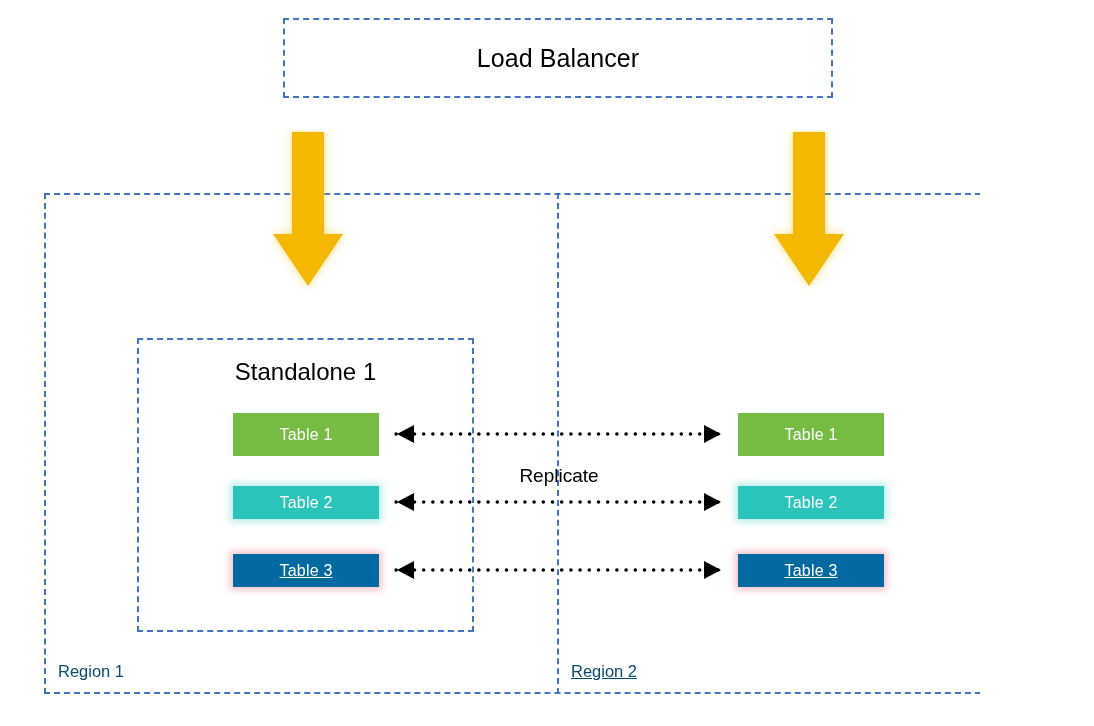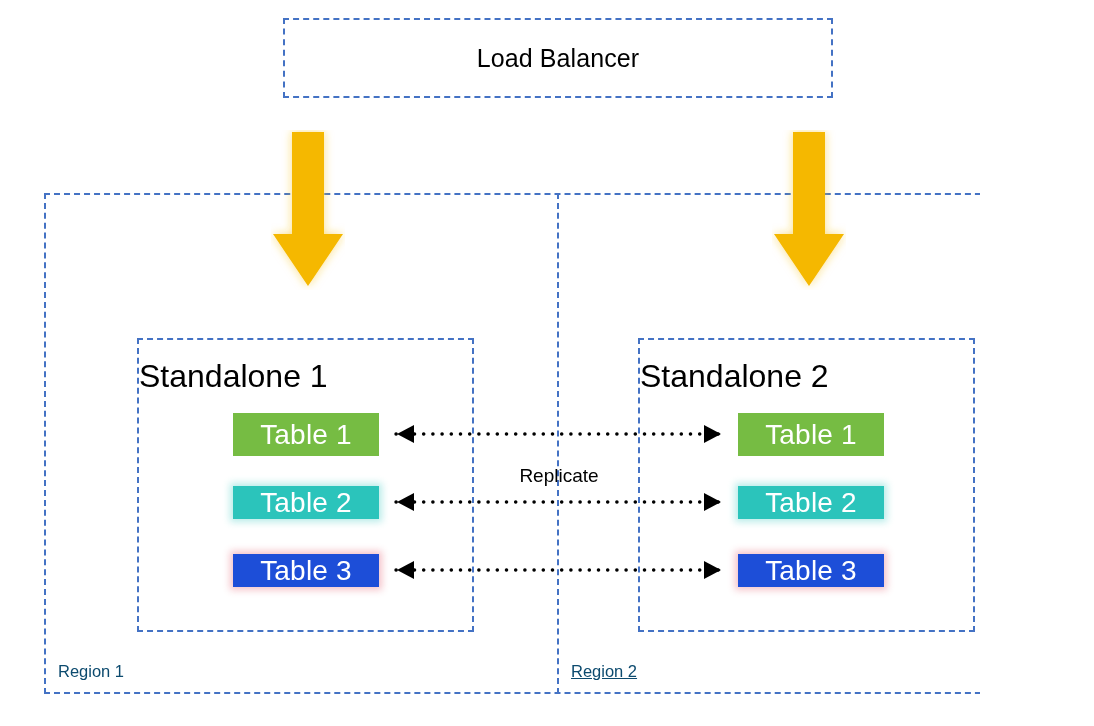--- a/index.html
+++ b/index.html
@@ -92,38 +92,39 @@
     left: 638px;
     top: 338px;
     width: 337px;
     height: 294px;
   }
   .standalone-title {
     position: absolute;
     left: 0;
     right: 0;
     top: 18px;
-    font-size: 32px;
+    text-align: center;
+    font-size: 24px;
     color: #000000;
   }
 
   
   .table-chip {
     position: absolute;
     box-sizing: border-box;
     display: flex;
     align-items: center;
     justify-content: center;
     color: #ffffff;
-    font-size: 28px;
+    font-size: 16px;
     letter-spacing: .2px;
   }
   .chip-green  { background: #76bc43; }
   .chip-teal   { background: #2bc4bb; box-shadow: 0 0 7px 3px rgba(43,196,187,.33); }
-  .chip-pink   { background: #1d4ed8; box-shadow: 0 0 7px 3px rgba(226,74,94,.33); }
+  .chip-pink   { background: #0369a1; box-shadow: 0 0 7px 3px rgba(226,74,94,.33); text-decoration: underline; }
 
   
   #l-table-1 { left: 233px; top: 413px; width: 146px; height: 43px; }
   #l-table-2 { left: 233px; top: 486px; width: 146px; height: 33px; }
   #l-table-3 { left: 233px; top: 554px; width: 146px; height: 33px; }
   
   #r-table-1 { left: 738px; top: 413px; width: 146px; height: 43px; }
   #r-table-2 { left: 738px; top: 486px; width: 146px; height: 33px; }
   #r-table-3 { left: 738px; top: 554px; width: 146px; height: 33px; }
 
@@ -198,23 +199,20 @@
   <div class="table-chip chip-green" id="l-table-1">
     <span>Table 1</span>
   </div>
   <div class="table-chip chip-teal" id="l-table-2">
     <span>Table 2</span>
   </div>
   <div class="table-chip chip-pink" id="l-table-3">
     <span>Table 3</span>
   </div>
 
-  <div class="dashed-box" id="standalone-2">
-    <div class="standalone-title">Standalone 2</div>
-  </div>
 
   <div class="table-chip chip-green" id="r-table-1">
     <span>Table 1</span>
   </div>
   <div class="table-chip chip-teal" id="r-table-2">
     <span>Table 2</span>
   </div>
   <div class="table-chip chip-pink" id="r-table-3">
     <span>Table 3</span>
   </div>

